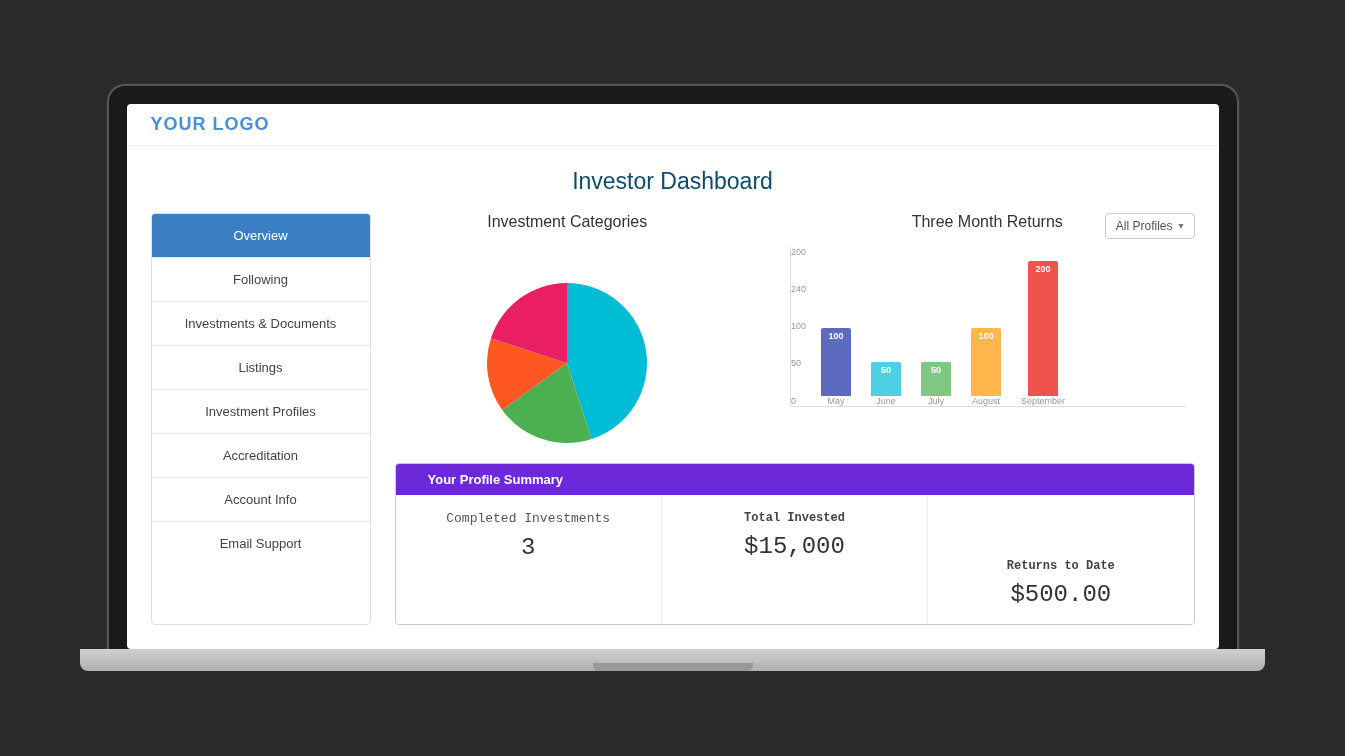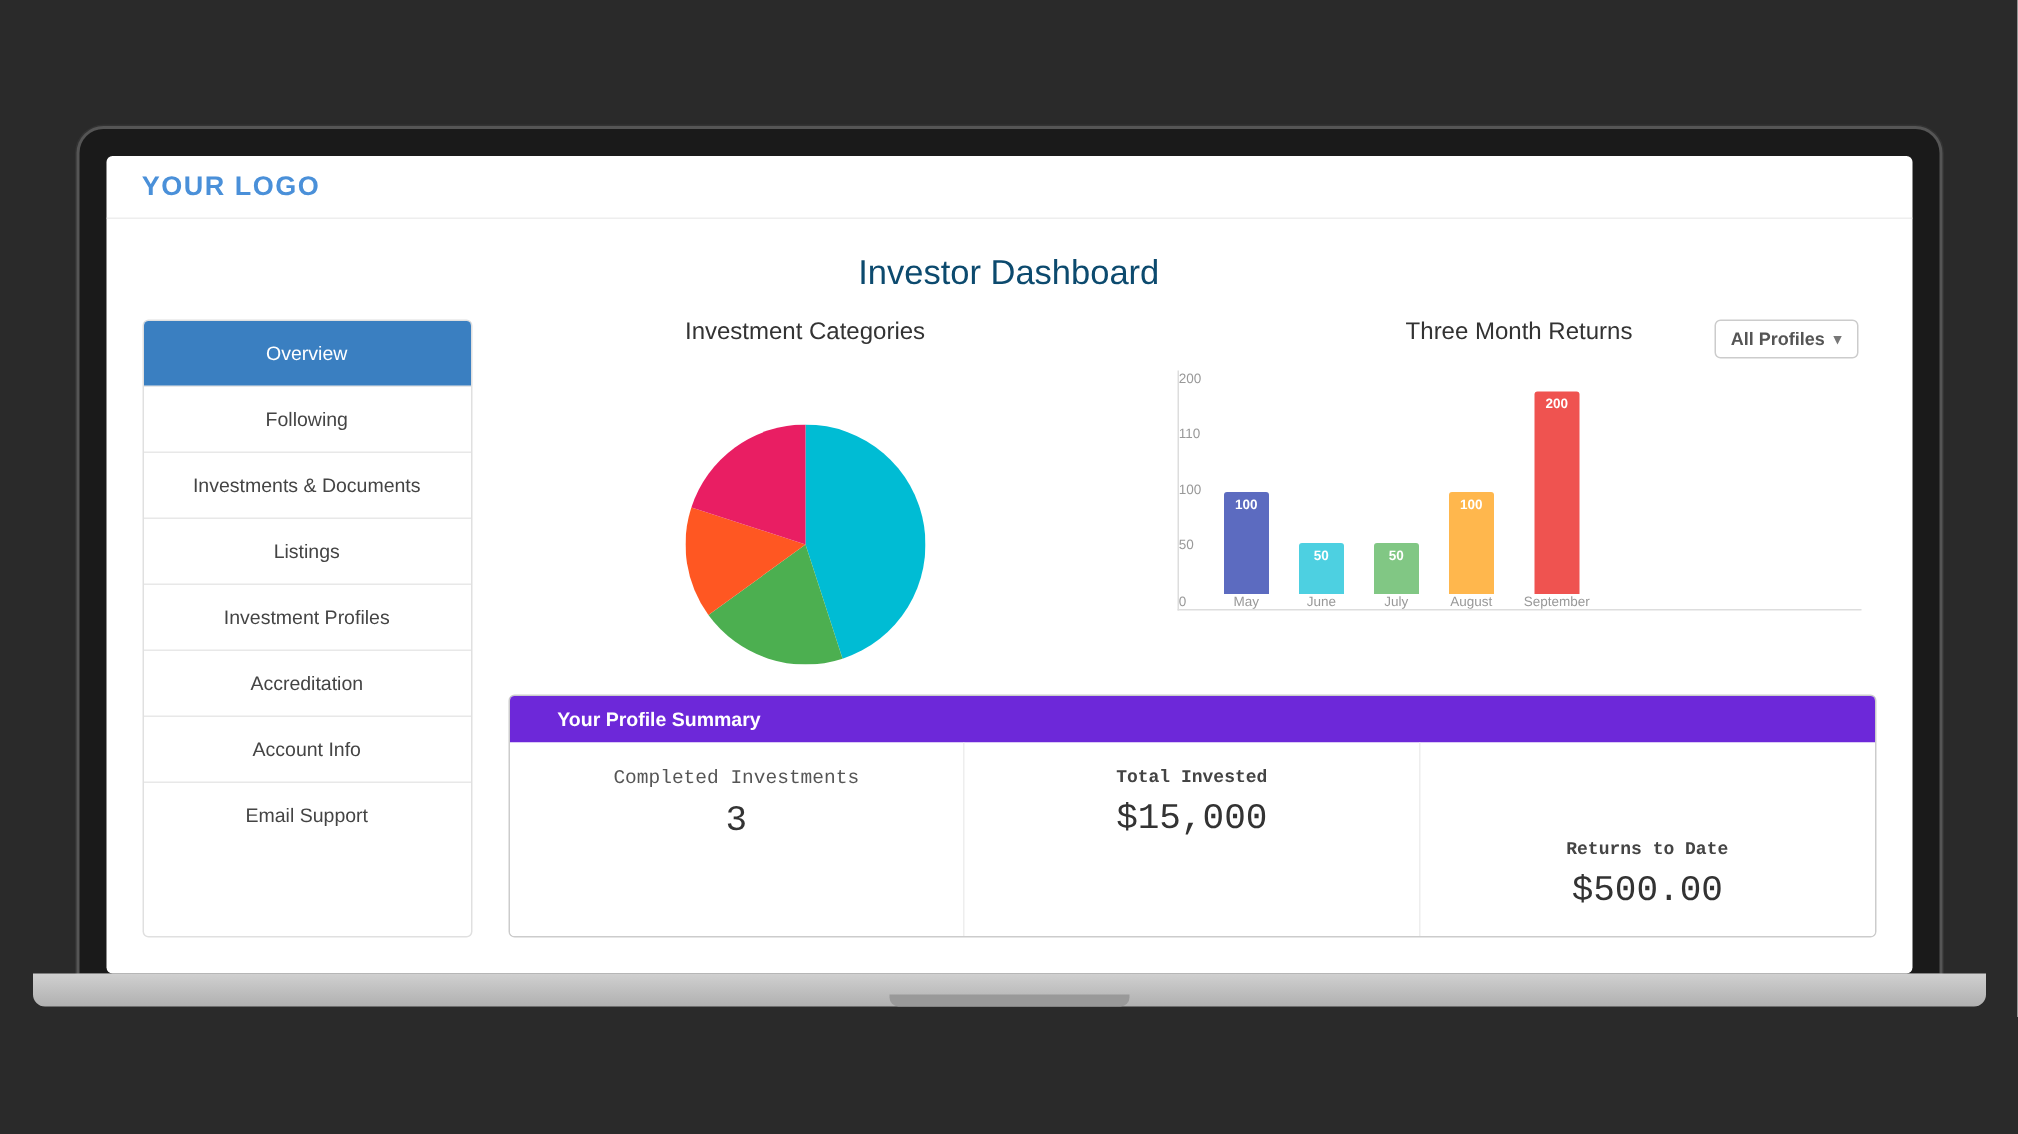--- a/index.html
+++ b/index.html
@@ -8,21 +8,21 @@
       display: flex;
       align-items: center;
       justify-content: center;
       min-height: 756px;
       width: 1345px;
       font-family: Arial, Helvetica, sans-serif;
     }
 
     .laptop-wrapper {
       position: relative;
-      width: 1240px;
+      width: 1128px;
       display: flex;
       flex-direction: column;
       align-items: center;
     }
 
     .laptop-screen-bezel {
       background: #1a1a1a;
       border-radius: 16px 16px 0 0;
       padding: 18px 18px 0 18px;
       width: 100%;
@@ -164,22 +164,21 @@
     .charts-row {
       display: flex;
       gap: 40px;
       margin-bottom: 20px;
       position: relative;
     }
 
     .profiles-dropdown-container {
       position: absolute;
       top: 0;
-      right: 12px;
-      font-weight: bold;
+      right: 0;
     }
 
     .profiles-dropdown {
       border: 1px solid #ccc;
       border-radius: 4px;
       padding: 5px 10px;
       font-size: 12px;
       color: #555;
       background: #fff;
       cursor: pointer;
@@ -380,21 +379,21 @@
                 </svg>
             </div>
 
             <div class="bar-chart-section">
               <div class="chart-title">Three Month Returns</div>
               <div class="bar-chart-container">
                 <div class="bar-chart-inner">
                   <div class="bar-y-labels">
 
                   <span class="bar-y-label">200</span>
-                      <span class="bar-y-label">110</span>
+                      <span class="bar-y-label">240</span>
                       <span class="bar-y-label">100</span>
                       <span class="bar-y-label">50</span>
                       <span class="bar-y-label">0</span>
                     </div>
                   <div class="bar-columns">
 
                   <div class="bar-col">
                         <div class="bar" style="background-color: rgb(92, 107, 192); height: 67.5px; width: 30px;">
                           <span class="bar-value-label">100</span>
                         </div>

